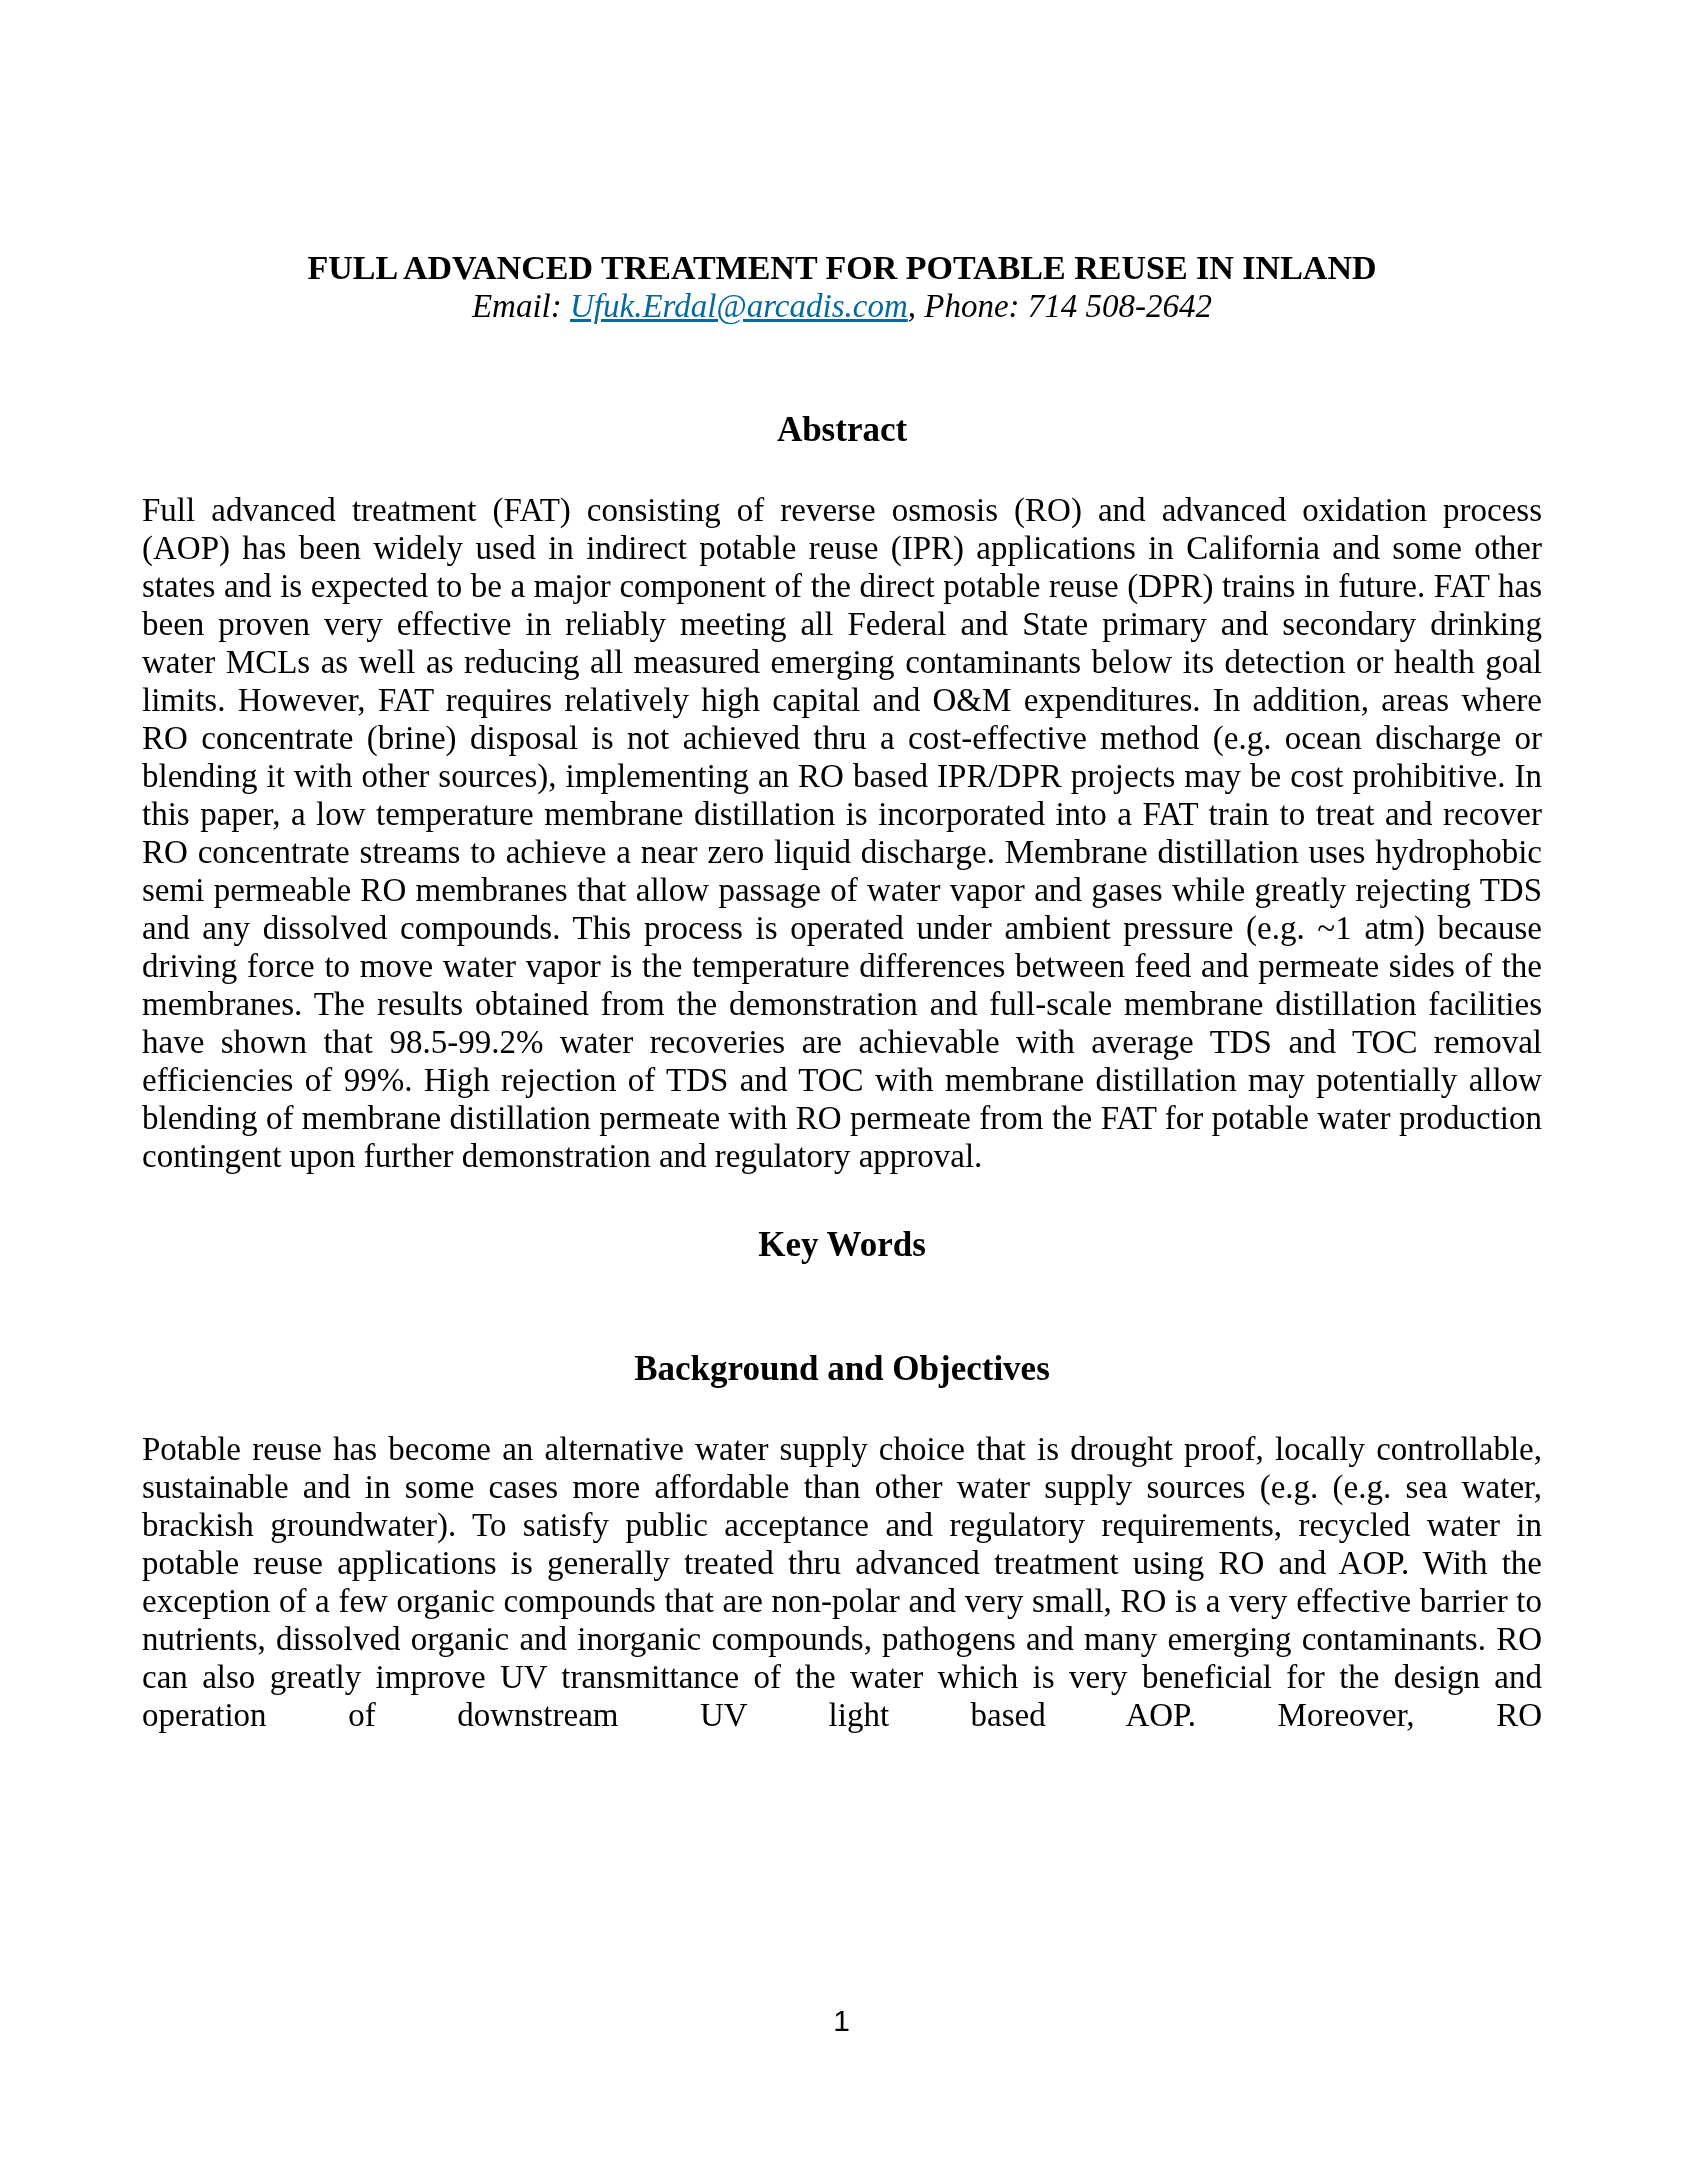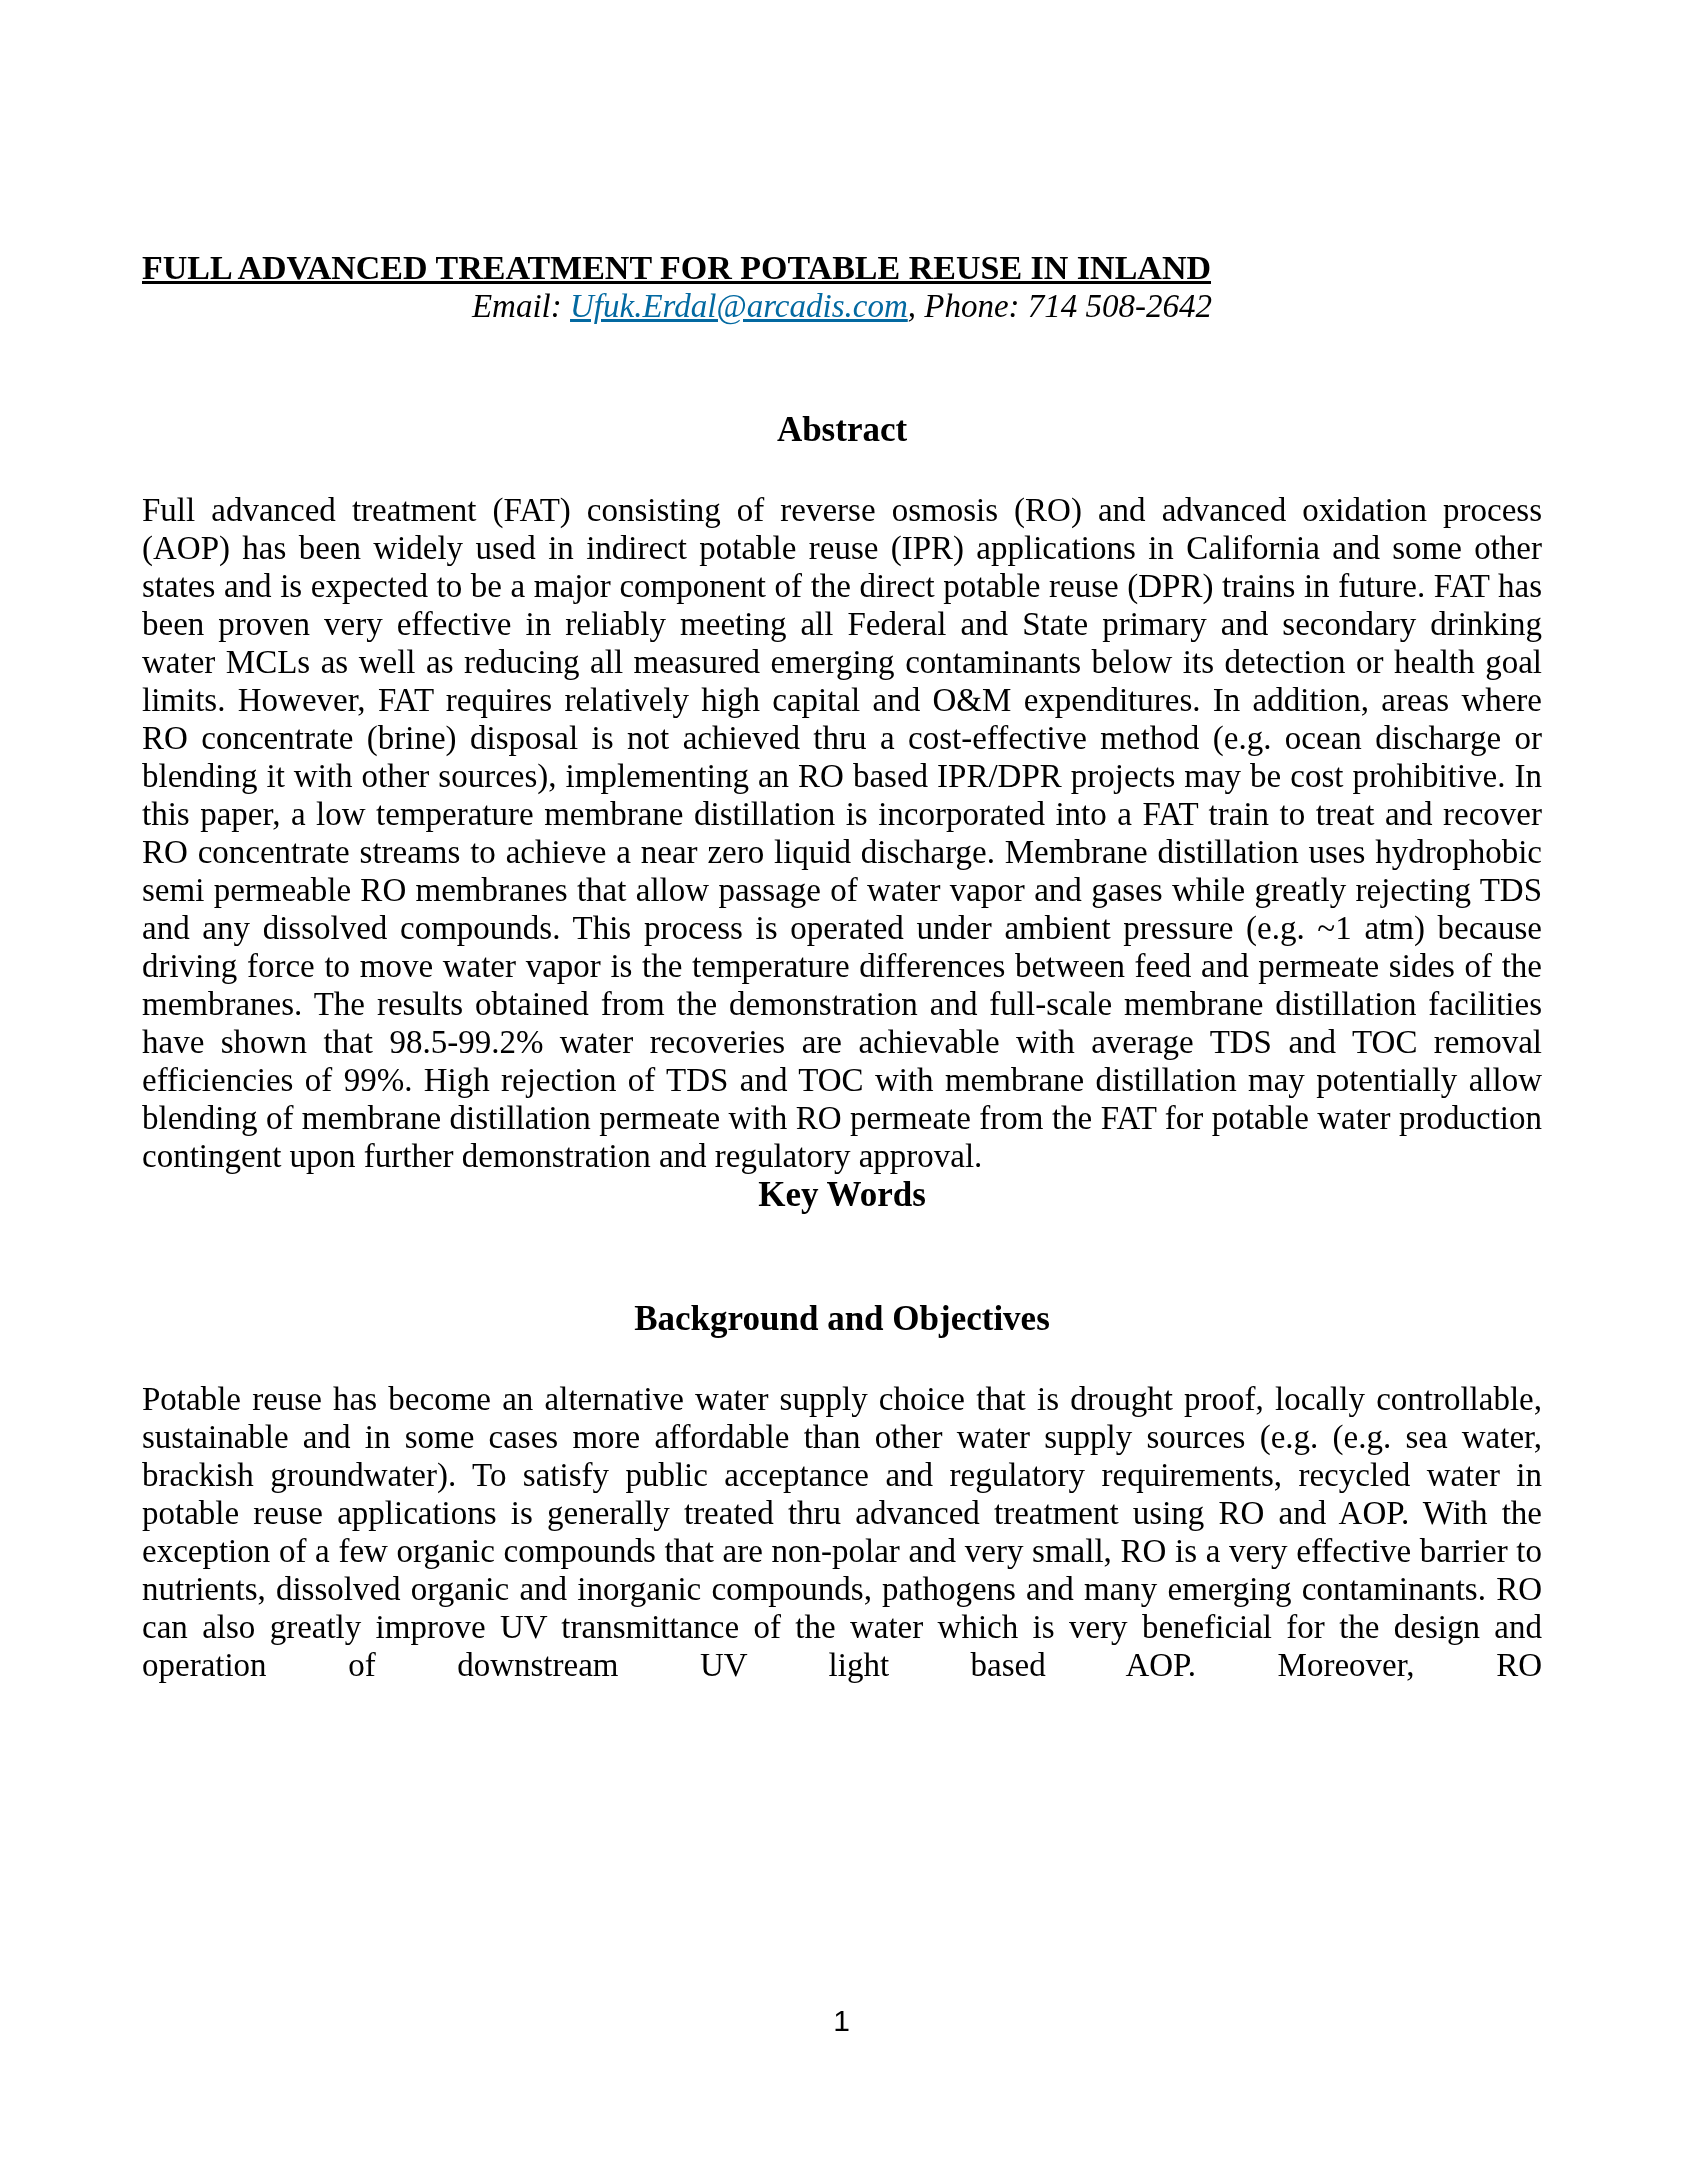--- a/index.html
+++ b/index.html
@@ -20,21 +20,21 @@
     position: absolute;
     left: 142px;
     width: 1400px;
     top: 0;
     padding-top: 248px;
   }
   .doc-title {
     font-size: 34px;
     font-weight: bold;
     line-height: 39px;
-    text-decoration: underline;
+    text-align: center;
   }
   .byline {
     font-size: 33px;
     font-style: italic;
     line-height: 39px;
     text-align: center;
   }
   .email-line {
     font-size: 33px;
     font-style: italic;
@@ -47,21 +47,21 @@
     cursor: pointer;
   }
   .section-heading {
     font-size: 35px;
     font-weight: bold;
     line-height: 39px;
     text-align: center;
     margin: 0;
   }
   .h-abstract   { margin-top: 85px; }
-  .h-keywords   { }
+  .h-keywords   { margin-top: 50px; }
   .h-background { margin-top: 85px; }
   .body-para {
     font-size: 33px;
     line-height: 38px;
     text-align: justify;
     margin: 42px 0 0 0;
     hyphens: none;
   }
   .para-continued {
     text-align-last: justify;

